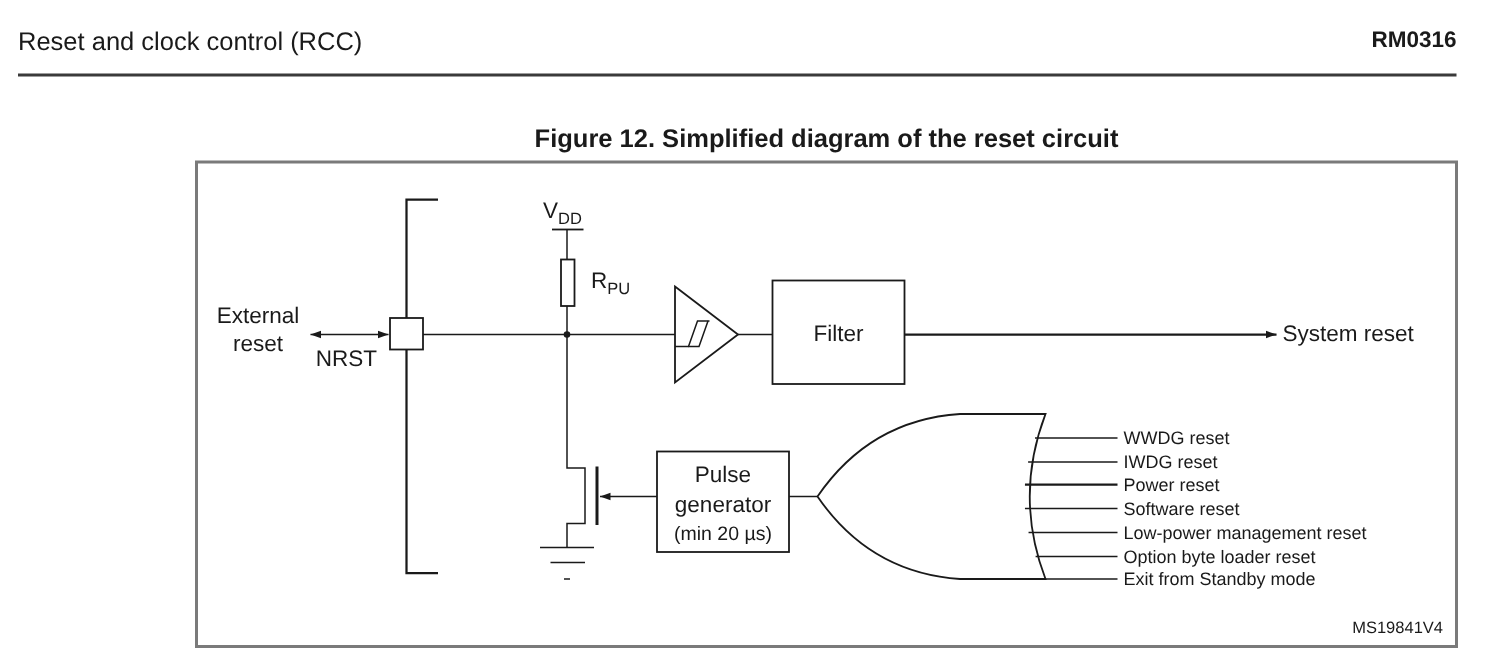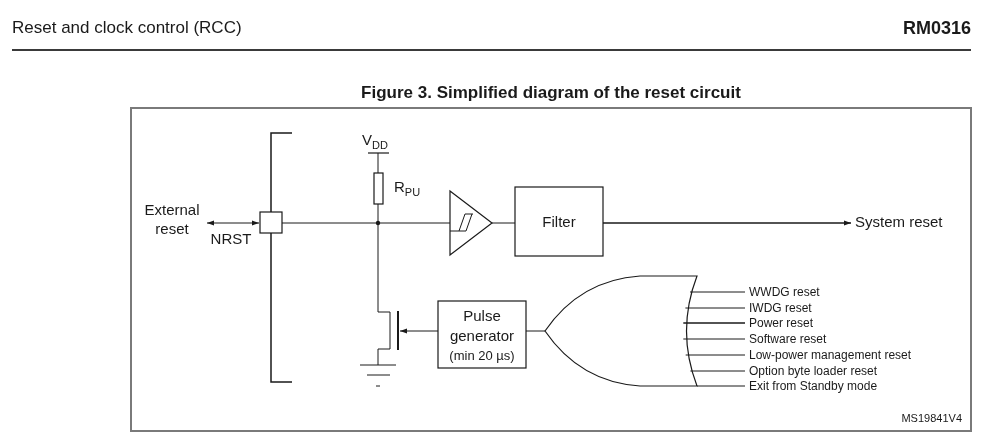--- a/index.html
+++ b/index.html
@@ -1,32 +1,32 @@
 <!DOCTYPE html>
 <html><head>
 <meta charset="utf-8">
 <style>
   html, body { margin: 0; padding: 0; background: #ffffff; }
   body { width: 999px; height: 448px; position: relative; overflow: hidden;
          font-family: "Liberation Sans", sans-serif; color: #1a1a1a; }
   .hdr-left { position: absolute; left: 12px; top: 18px; font-size: 17px; font-weight: normal; }
-  .hdr-right { position: absolute; right: 28px; top: 18px; font-size: 18px; font-weight: bold; }
+  .hdr-right { position: absolute; right: 28px; top: 18px; font-size: 15px; font-weight: bold; }
   .hdr-rule { position: absolute; left: 12px; top: 49px; width: 959px; height: 2px; background: #3a3a3a; }
   .fig-title { position: absolute; left: 131px; width: 840px; top: 83px; text-align: center;
                font-size: 17px; font-weight: bold; }
   svg#diagram { position: absolute; left: 0; top: 0; }
   svg text { font-family: "Liberation Sans", sans-serif; fill: #1a1a1a; }
 </style>
 </head>
 <body>
 
 <div class="hdr-left">Reset and clock control (RCC)</div>
 <div class="hdr-right">RM0316</div>
 <div class="hdr-rule"></div>
-<div class="fig-title">Figure 3. Simplified diagram of the reset circuit</div>
+<div class="fig-title">Figure 12. Simplified diagram of the reset circuit</div>
 
 <svg id="diagram" width="999" height="448" viewBox="0 0 999 448">
   <defs>
     <marker id="arr" markerWidth="8" markerHeight="8" refX="7" refY="4" orient="auto" markerUnits="userSpaceOnUse">
       <path d="M0,1.5 L7,4 L0,6.5 Z" fill="#1a1a1a"></path>
     </marker>
     <marker id="arrStart" markerWidth="8" markerHeight="8" refX="1" refY="4" orient="auto" markerUnits="userSpaceOnUse">
       <path d="M8,1.5 L1,4 L8,6.5 Z" fill="#1a1a1a"></path>
     </marker>
   </defs>

